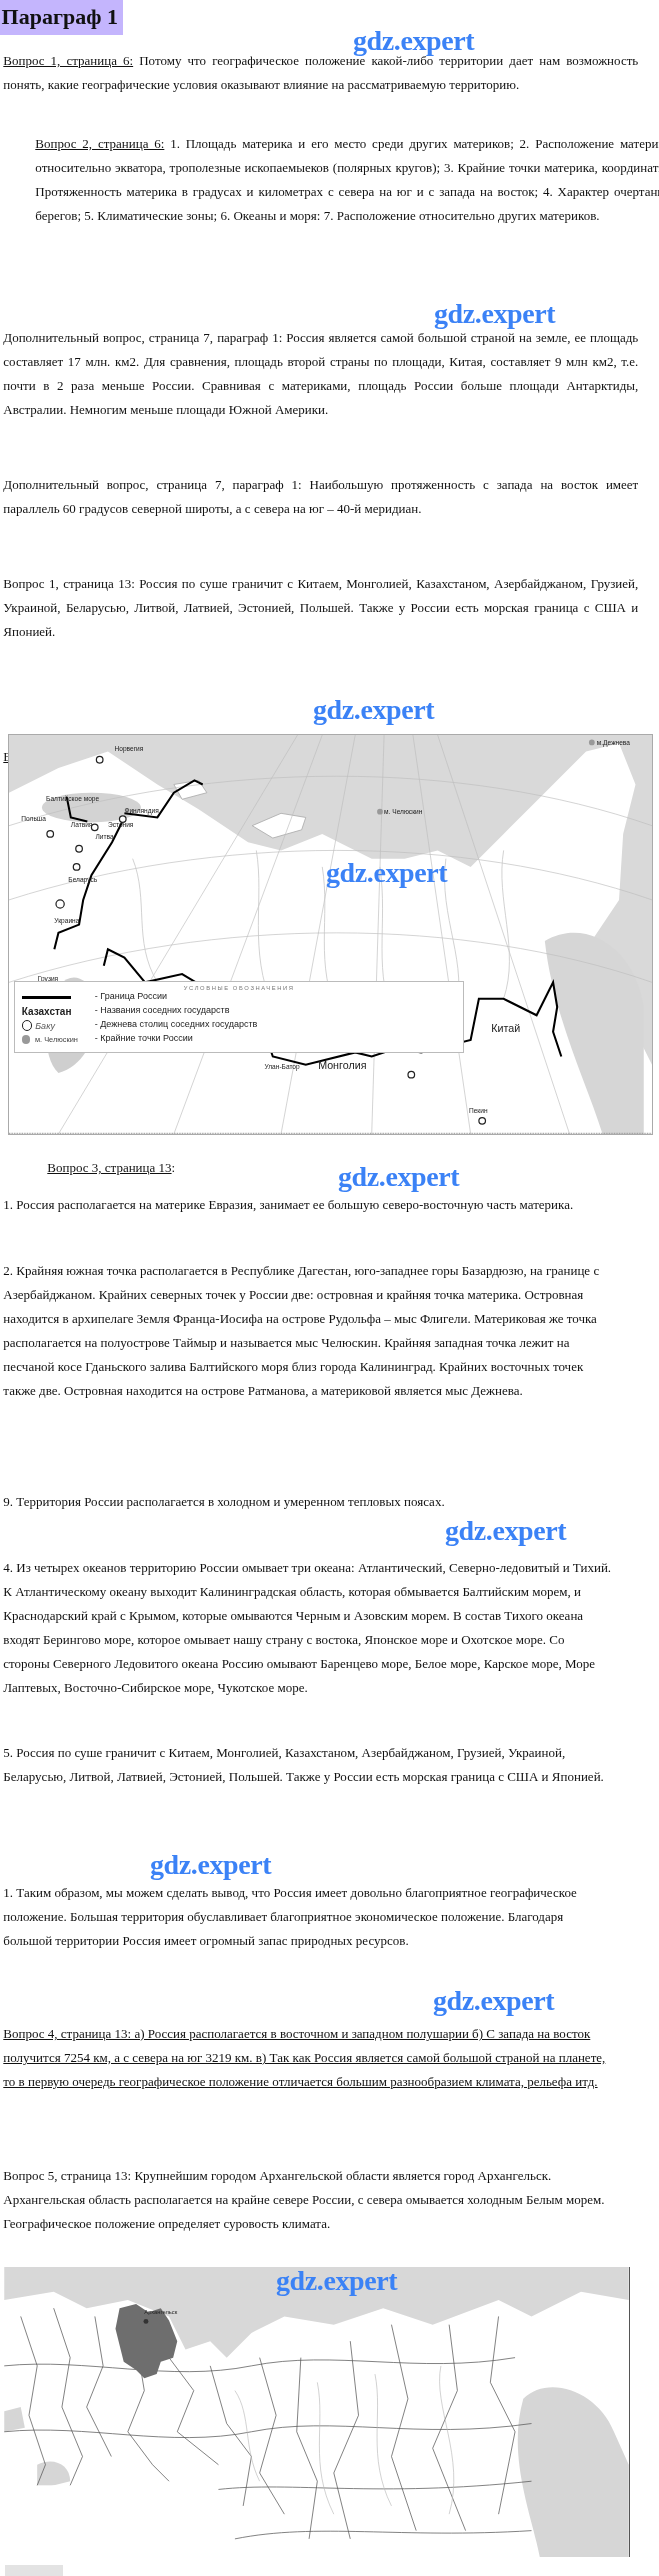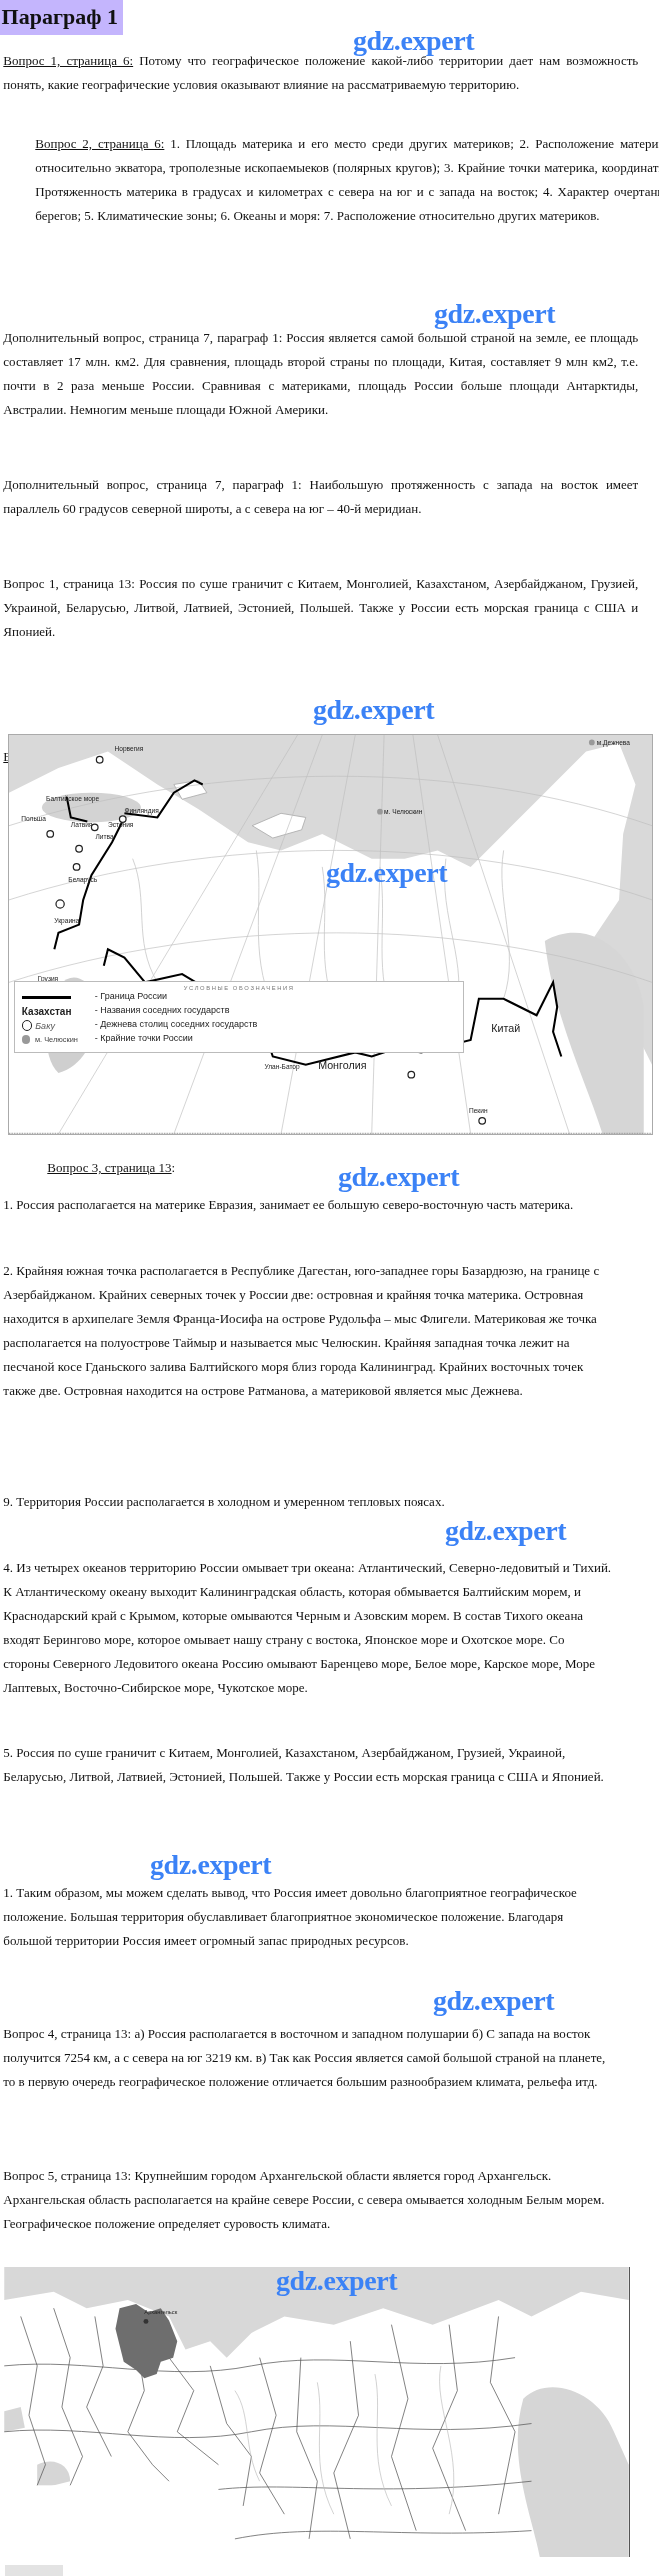--- a/index.html
+++ b/index.html
@@ -185,21 +185,21 @@
 <div class="para left" style="top:1156px;margin-left:44px;">
   <span class="u">Вопрос 3, страница 13</span><span>:</span>
 </div>
 <div class="para left" style="top:1193px;">1. Россия располагается на материке Евразия, занимает ее большую северо-восточную часть материка.</div>
 <div class="para left" style="top:1259px;">2. Крайняя южная точка располагается в Республике Дагестан, юго-западнее горы Базардюзю, на границе с Азербайджаном. Крайних северных точек у России две: островная и крайняя точка материка. Островная находится в архипелаге Земля Франца-Иосифа на острове Рудольфа – мыс Флигели. Материковая же точка располагается на полуострове Таймыр и называется мыс Челюскин. Крайняя западная точка лежит на песчаной косе Гданьского залива Балтийского моря близ города Калининград. Крайних восточных точек также две. Островная находится на острове Ратманова, а материковой является мыс Дежнева.</div>
 <div class="para left" style="top:1490px;">9. Территория России располагается в холодном и умеренном тепловых поясах.</div>
 <div class="para left" style="top:1556px;">4. Из четырех океанов территорию России омывает три океана: Атлантический, Северно-ледовитый и Тихий. К Атлантическому океану выходит Калининградская область, которая обмывается Балтийским морем, и Краснодарский край с Крымом, которые омываются Черным и Азовским морем. В состав Тихого океана входят Берингово море, которое омывает нашу страну с востока, Японское море и Охотское море. Со стороны Северного Ледовитого океана Россию омывают Баренцево море, Белое море, Карское море, Море Лаптевых, Восточно-Сибирское море, Чукотское море.</div>
 <div class="para left" style="top:1741px;">5. Россия по суше граничит с Китаем, Монголией, Казахстаном, Азербайджаном, Грузией, Украиной, Беларусью, Литвой, Латвией, Эстонией, Польшей. Также у России есть морская граница с США и Японией.</div>
 <div class="para left" style="top:1881px;">1. Таким образом, мы можем сделать вывод, что Россия имеет довольно благоприятное географическое положение. Большая территория обуславливает благоприятное экономическое положение. Благодаря большой территории Россия имеет огромный запас природных ресурсов.</div>
 
-<div class="para left" style="top:2022px;">Вопрос 4, страница 13: а) Россия располагается в восточном и западном полушарии б) С запада на восток получится 7254 км, а с севера на юг 3219 км. в) Так как Россия является самой большой страной на планете, то в первую очередь географическое положение отличается большим разнообразием климата, рельефа итд.</div>
+<div class="para left" style="top:2022px;text-decoration:underline;">Вопрос 4, страница 13: а) Россия располагается в восточном и западном полушарии б) С запада на восток получится 7254 км, а с севера на юг 3219 км. в) Так как Россия является самой большой страной на планете, то в первую очередь географическое положение отличается большим разнообразием климата, рельефа итд.</div>
 
 <div class="para left" style="top:2164px;">Вопрос 5, страница 13: Крупнейшим городом Архангельской области является город Архангельск. Архангельская область располагается на крайне севере России, с севера омывается холодным Белым морем. Географическое положение определяет суровость климата.</div>
 
 <div class="map" style="left:4.1px;top:2267px;width:625px;height:290px;background:#fff;border:none;border-right:0.8px solid #555;">
   <svg width="625" height="290" viewBox="0 0 758 352">
     <rect width="758" height="352" fill="#ffffff"></rect>
 
     <path d="M0,0 L758,0 L758,40 L700,30 L640,60 L600,40 L520,70 L460,50 L400,70 L340,60 L300,80 L270,110 L250,90 L220,100 L200,60 L150,40 L100,50 L60,30 L0,40 Z" fill="#d8d8d8"></path>
 
     <path d="M630,160 C660,130 720,150 740,200 L758,240 L758,352 L650,352 C640,300 610,230 630,160 Z" fill="#d6d6d6"></path>

